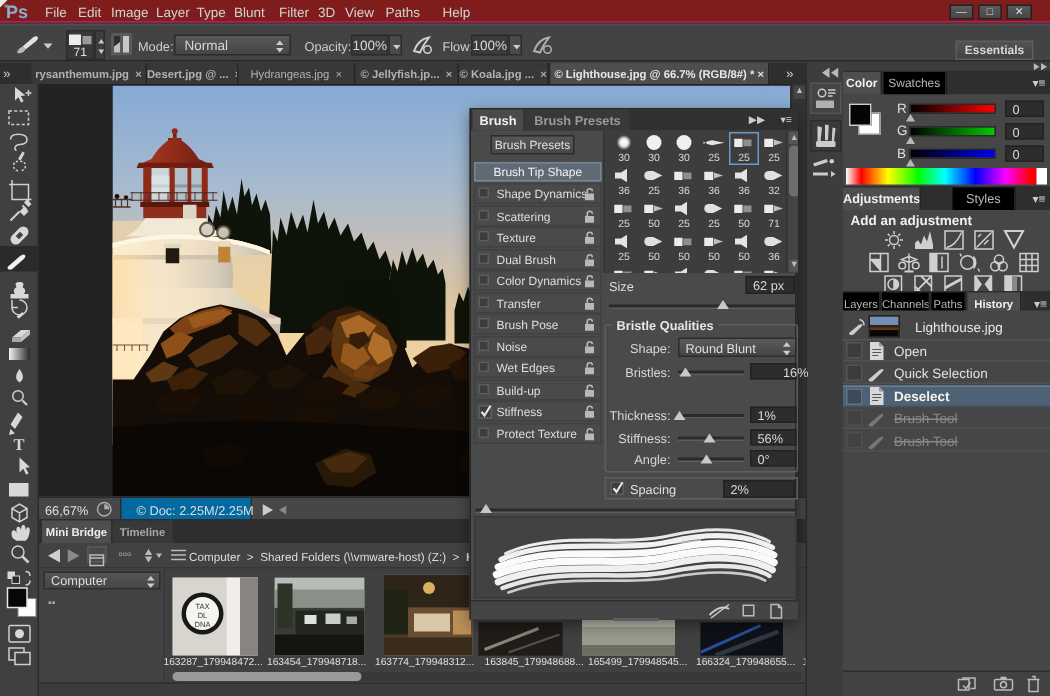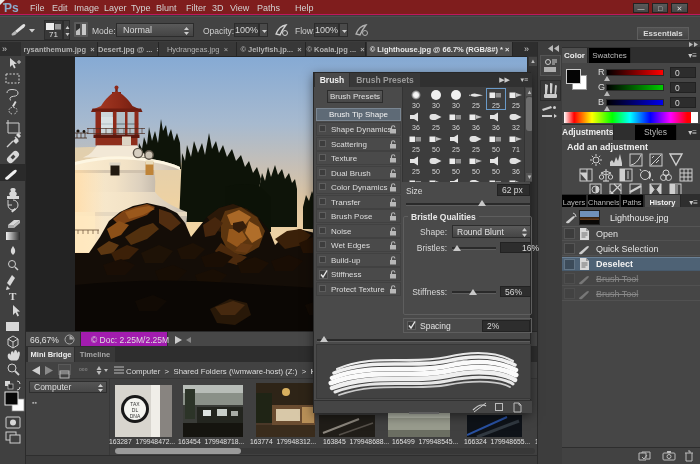--- a/index.html
+++ b/index.html
@@ -403,21 +403,21 @@
 <div id="vscroll">
       <div id="vthumb">▲</div>
     </div>
 
 <div id="statusbar">
   <span class="abs" style="left:4px;top:3px;color:#e0e0e0">66,67%</span>
   <svg class="abs" style="left:38px;top:2px" width="11" height="11" viewBox="0 0 11 11">
         <circle cx="5.5" cy="5.5" r="4.5" fill="none" stroke="#aaa"></circle>
         <path d="M5.5 5.5 L5.5 2 A3.5 3.5 0 0 1 9 5.5 z" fill="#aaa"></path>
       </svg>
-  <div class="abs" style="left:54px;top:0;width:88px;height:14px;background:#a21caf;border-left:1px solid #2e2e2e;border-right:1px solid #2e2e2e;text-align:center">
+  <div class="abs" style="left:54px;top:0;width:88px;height:14px;background:#0369a1;border-left:1px solid #2e2e2e;border-right:1px solid #2e2e2e;text-align:center">
     <span class="abs" style="left:10px;top:3px;color:#ddd;white-space:nowrap">© Doc: 2.25M/2.25M</span>
   </div>
   <svg class="abs" style="left:149px;top:4px" width="7" height="8" viewBox="0 0 7 8">
         <path d="M0 0 L7 4 L0 8 Z" fill="#ccc"></path>
       </svg>
   <svg class="abs" style="left:160px;top:5px" width="5" height="6" viewBox="0 0 5 6">
         <path d="M5 0 L0 3 L5 6 Z" fill="#888"></path>
       </svg>
 </div>
 
@@ -969,25 +969,37 @@
     <div class="abs" style="left:49px;top:0;width:79px;height:13px;background:linear-gradient(#5a5a5a,#454545);border:1px solid #2c2c2c;color:#e0e0e0;font-size:8.5px;line-height:12px;padding-left:4px">Round Blunt<svg style="float:right;margin-right:2px;margin-top:2px" width="7" height="9" viewBox="0 0 7 9">
             <path d="M3.5 0 L6 3.2 H1 Z M3.5 9 L6 5.8 H1 Z" fill="#ccc"></path>
           </svg></div>
   </div>
       <div class="slrow" style="left:89px;top:169px;width:129px;height:12px">
         <span style="position:absolute;left:0;width:44px;text-align:right;top:1px">Bristles:</span>
         <div class="sltrack" style="left:49px;top:5px;width:44px"></div>
         <div class="slthumb" style="left:50px;top:3px"></div>
         <div class="valbox" style="left:97px;top:0;width:31px;height:11px;padding-left:21px;line-height:10px">16%</div>
       </div>
+      <div class="slrow" style="left:89px;top:198px;width:129px;height:12px">
+        <span style="position:absolute;left:0;width:44px;text-align:right;top:1px">Thickness:</span>
+        <div class="sltrack" style="left:49px;top:5px;width:44px"></div>
+        <div class="slthumb" style="left:46px;top:3px"></div>
+        <div class="valbox" style="left:97px;top:0;width:31px;height:11px;padding-left:4px;line-height:10px">1%</div>
+      </div>
       <div class="slrow" style="left:89px;top:212.5px;width:129px;height:12px">
         <span style="position:absolute;left:0;width:44px;text-align:right;top:1px">Stiffness:</span>
         <div class="sltrack" style="left:49px;top:5px;width:44px"></div>
         <div class="slthumb" style="left:66px;top:3px"></div>
         <div class="valbox" style="left:97px;top:0;width:31px;height:11px;padding-left:4px;line-height:10px">56%</div>
+      </div>
+      <div class="slrow" style="left:89px;top:227px;width:129px;height:12px">
+        <span style="position:absolute;left:0;width:44px;text-align:right;top:1px">Angle:</span>
+        <div class="sltrack" style="left:49px;top:5px;width:44px"></div>
+        <div class="slthumb" style="left:64px;top:3px"></div>
+        <div class="valbox" style="left:97px;top:0;width:31px;height:11px;padding-left:4px;line-height:10px">0°</div>
       </div>
 
   <div class="abs" style="left:89px;top:245px;width:129px;height:15px;border:1px solid #5e5e5e">
     <svg class="abs" style="left:3px;top:2px" width="10" height="10" viewBox="0 0 10 10">
           <rect x="0.5" y="0.5" width="8" height="8" fill="#3d3d3d" stroke="#5e5e5e"></rect>
           <path d="M2 4.5 l2 2.5 L8 0.5" stroke="#e8e8e8" fill="none" stroke-width="1.4"></path>
         </svg>
     <span class="abs" style="left:16px;top:2px;color:#e0e0e0;font-size:8.5px">Spacing</span>
     <div class="valbox" style="left:78px;top:1px;width:48px;height:12px;padding-left:4px;line-height:11px">2%</div>
   </div>

